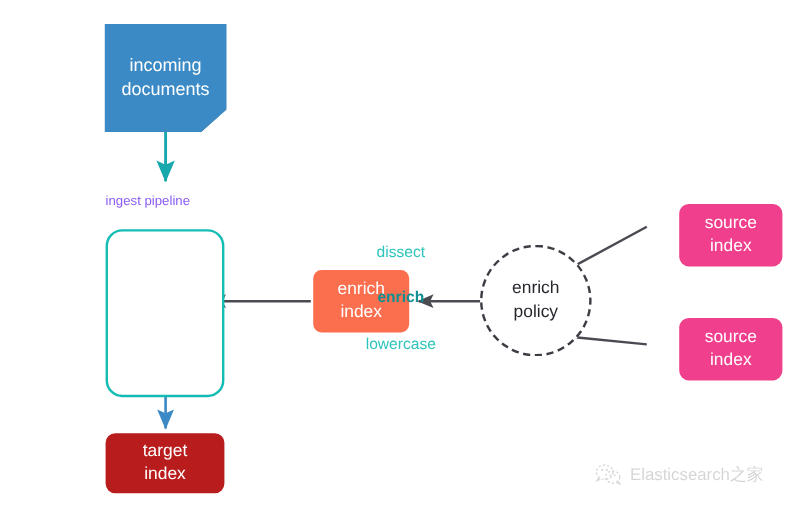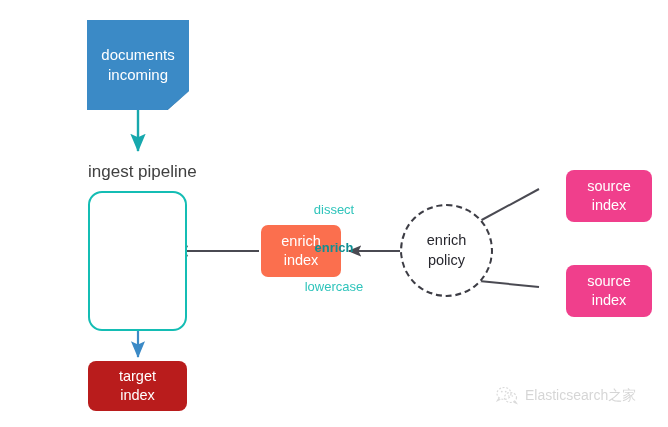--- a/index.html
+++ b/index.html
@@ -55,22 +55,22 @@
     height: 19px;
     background: #2e6f9f;
     clip-path: polygon(100% 0, 100% 100%, 0 100%);
   }
 
   
   #ingest-pipeline-label {
     position: absolute;
     left: 88px;
     top: 162px;
-    font-size: 17px;
-    color: #404040;
+    font-size: 11px;
+    color: #8b5cf6;
     z-index: 4;
     white-space: nowrap;
   }
 
   
   #ingest-pipeline-box {
     position: absolute;
     left: 88px;
     top: 191px;
     width: 99px;
@@ -188,22 +188,22 @@
     <line x1="400" y1="251" x2="349" y2="251" stroke="#4a4a52" stroke-width="2.2" marker-end="url(#arw-gray)"></line>
 
     <line x1="539" y1="189" x2="478" y2="222" stroke="#4a4a52" stroke-width="2.0"></line>
 
     <line x1="539" y1="287" x2="479" y2="281" stroke="#4a4a52" stroke-width="2.0"></line>
 
     <line x1="138" y1="325" x2="138" y2="357" stroke="#3b8ac6" stroke-width="2.2" marker-end="url(#arw-blue)"></line>
   </svg>
 
   <div class="node" id="incoming-documents">
+    <span class="ln">incoming</span>
     <span class="ln">documents</span>
-    <span class="ln">incoming</span>
     <span class="fold"></span>
   </div>
 
   <div id="ingest-pipeline-label">ingest pipeline</div>
 
   <div id="ingest-pipeline-box"></div>
 
   <div class="processor" id="processor-dissect">dissect</div>
   <div class="processor" id="processor-enrich">enrich</div>
   <div class="processor" id="processor-lowercase">lowercase</div>

